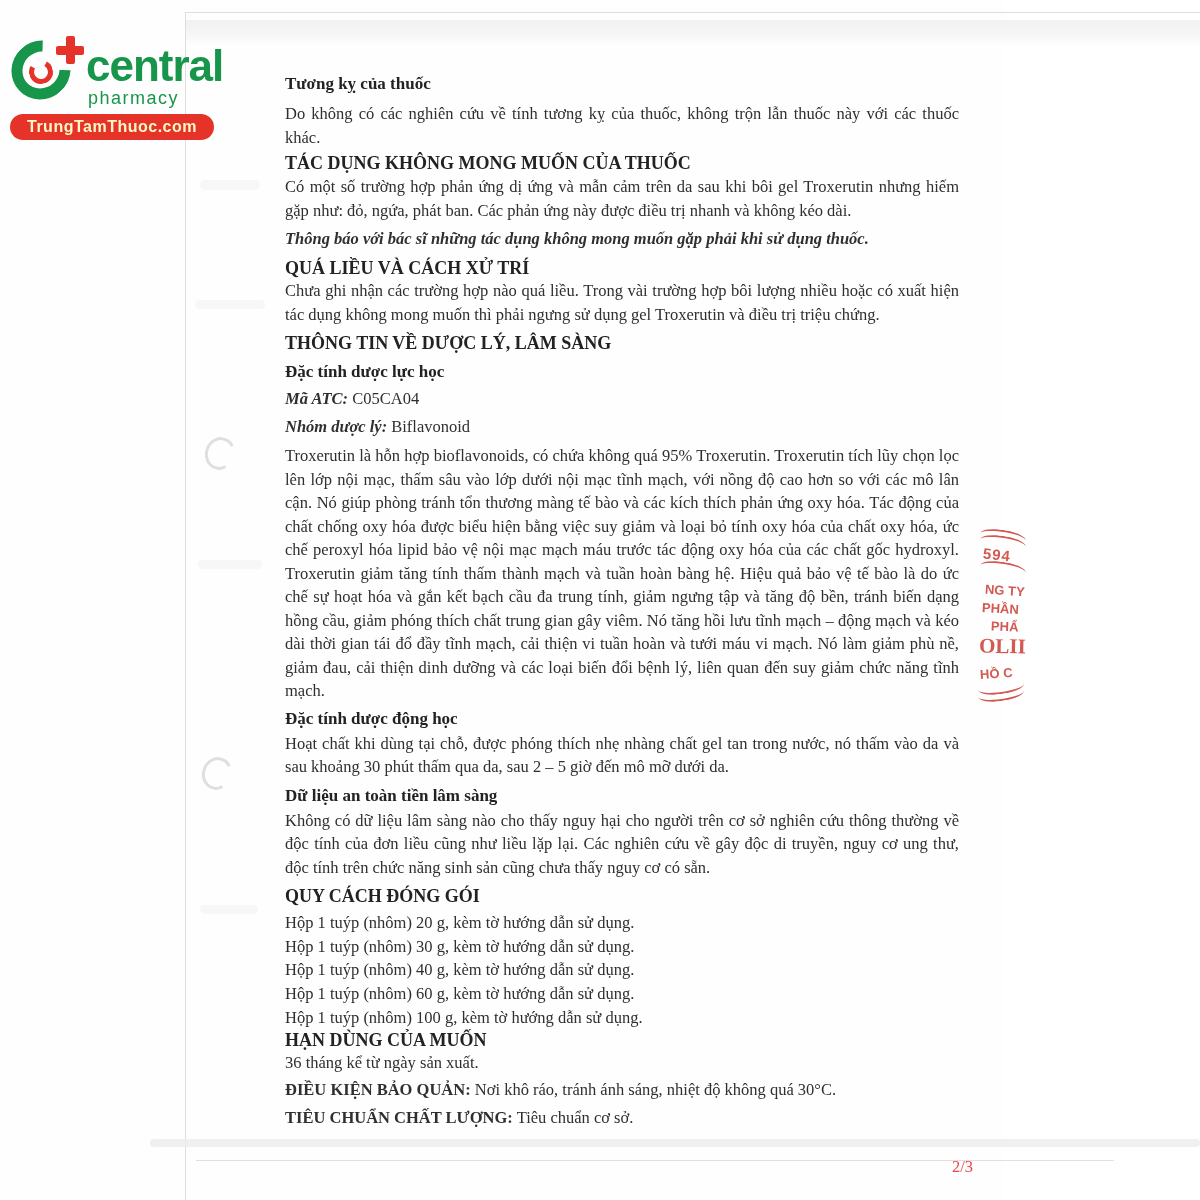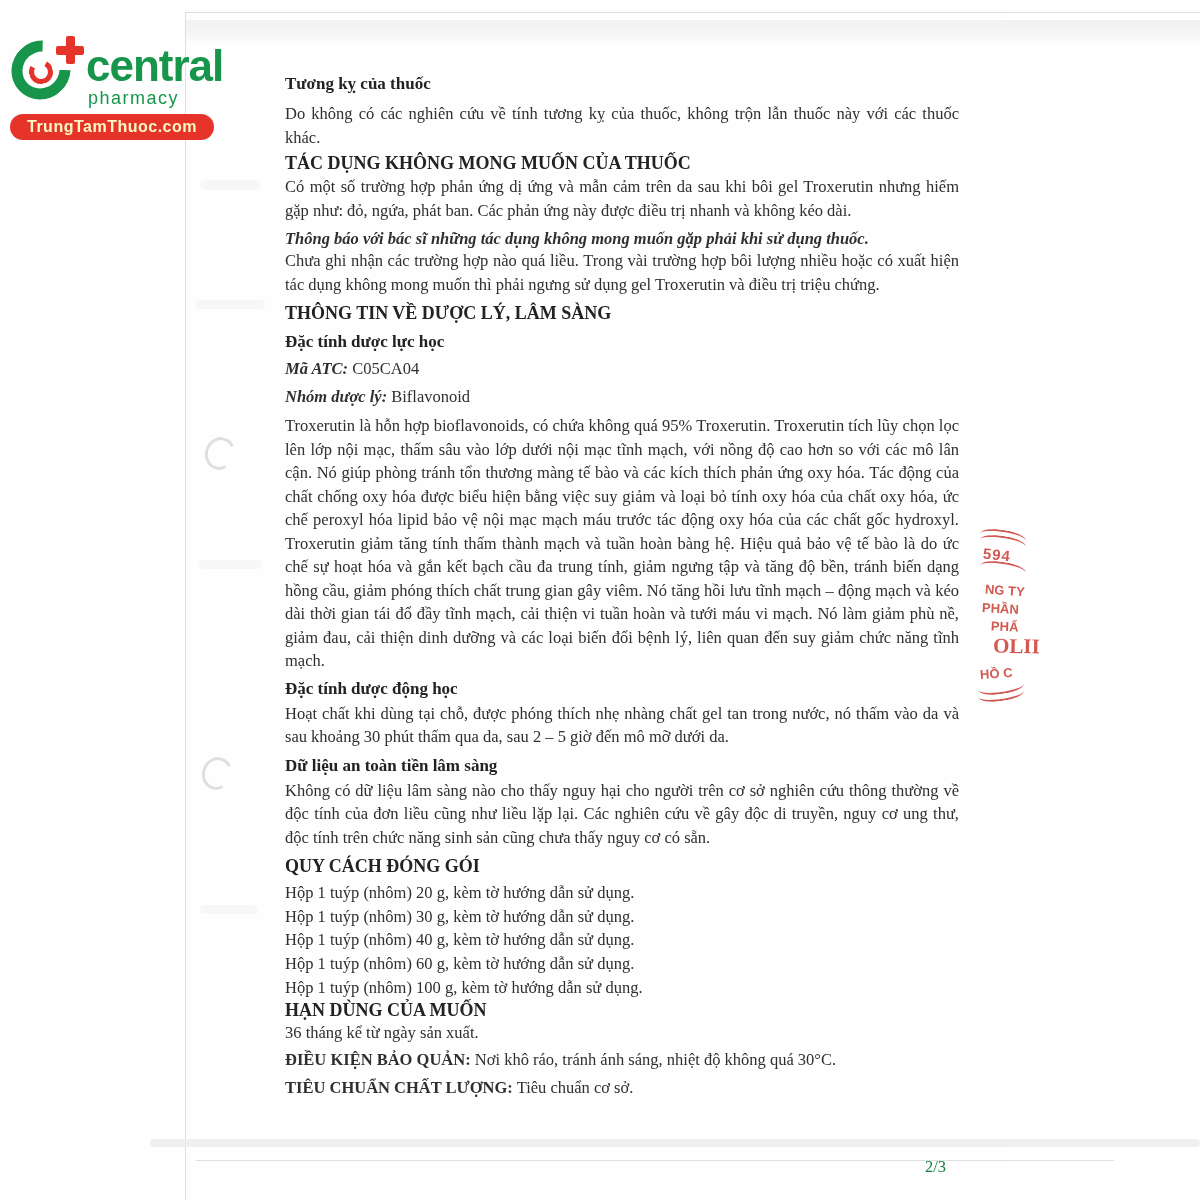--- a/index.html
+++ b/index.html
@@ -73,26 +73,26 @@
            font-family:"Liberation Sans",sans-serif; }
   .stamp .arc { position:absolute; width:46px; height:14px; border-top:2.5px solid #d25a52; border-radius:50%; }
   .stamp .frag { position:absolute; white-space:nowrap; font-weight:bold; }
   .st-arc1 { left:8px; top:2px;  transform:rotate(9deg); }
   .st-arc2 { left:8px; top:8px;  transform:rotate(9deg); }
   .st-594  { left:11px; top:18px; font-size:15px; letter-spacing:1px; transform:rotate(6deg); }
   .st-arc3 { left:8px; top:34px; transform:rotate(9deg); }
   .st-ngty { left:13px; top:55px; font-size:13px; transform:rotate(4deg); }
   .st-phan { left:10px; top:73px; font-size:13px; transform:rotate(3deg); }
   .st-pha  { left:19px; top:91px; font-size:13px; transform:rotate(2deg); }
-  .st-olii { left:21px; top:106px; font-size:21px; font-family:"Liberation Serif",serif; transform:rotate(1deg); }
+  .st-olii { left:7px; top:106px; font-size:21px; font-family:"Liberation Serif",serif; transform:rotate(1deg); }
   .st-hoc  { left:8px; top:138px; font-size:13px; transform:rotate(-4deg); }
   .st-arc4 { left:6px; top:152px; transform:rotate(-8deg) scaleY(-1); }
   .st-arc5 { left:6px; top:159px; transform:rotate(-8deg) scaleY(-1); }
 
-  .page-num { position:absolute; left:925px; top:1157px; font-size:16.5px; color:#15803d; }
+  .page-num { position:absolute; left:952px; top:1157px; font-size:16.5px; color:#ef4444; }
 </style>
 </head>
 <body>
 
 <div id="stage">
 
   <div class="page-edge-v"></div>
   <div class="page-edge-h"></div>
   <div class="scan-band-top"></div>
   <div class="scan-band-bottom"></div>
@@ -120,20 +120,21 @@
 
   <div class="content">
 
     <div class="h-sub">Tương kỵ của thuốc</div>
     <p class="body mt-p1">Do không có các nghiên cứu về tính tương kỵ của thuốc, không trộn lẫn thuốc này với các thuốc khác.</p>
 
     <div class="h-caps mt-h2">TÁC DỤNG KHÔNG MONG MUỐN CỦA THUỐC</div>
     <p class="body mt-p2">Có một số trường hợp phản ứng dị ứng và mẫn cảm trên da sau khi bôi gel Troxerutin nhưng hiếm gặp như: đỏ, ngứa, phát ban. Các phản ứng này được điều trị nhanh và không kéo dài.</p>
     <p class="note mt-note">Thông báo với bác sĩ những tác dụng không mong muốn gặp phải khi sử dụng thuốc.</p>
 
+    <div class="h-caps mt-h3">QUÁ LIỀU VÀ CÁCH XỬ TRÍ</div>
     <p class="body mt-p3">Chưa ghi nhận các trường hợp nào quá liều. Trong vài trường hợp bôi lượng nhiều hoặc có xuất hiện tác dụng không mong muốn thì phải ngưng sử dụng gel Troxerutin và điều trị triệu chứng.</p>
 
     <div class="h-caps mt-h4">THÔNG TIN VỀ DƯỢC LÝ, LÂM SÀNG</div>
     <div class="h-sub mt-h5">Đặc tính dược lực học</div>
 
     <div class="inline-line mt-atc">
       <span class="lbl-bi">Mã ATC:</span>
       <span>C05CA04</span>
     </div>
     <div class="inline-line mt-grp">

